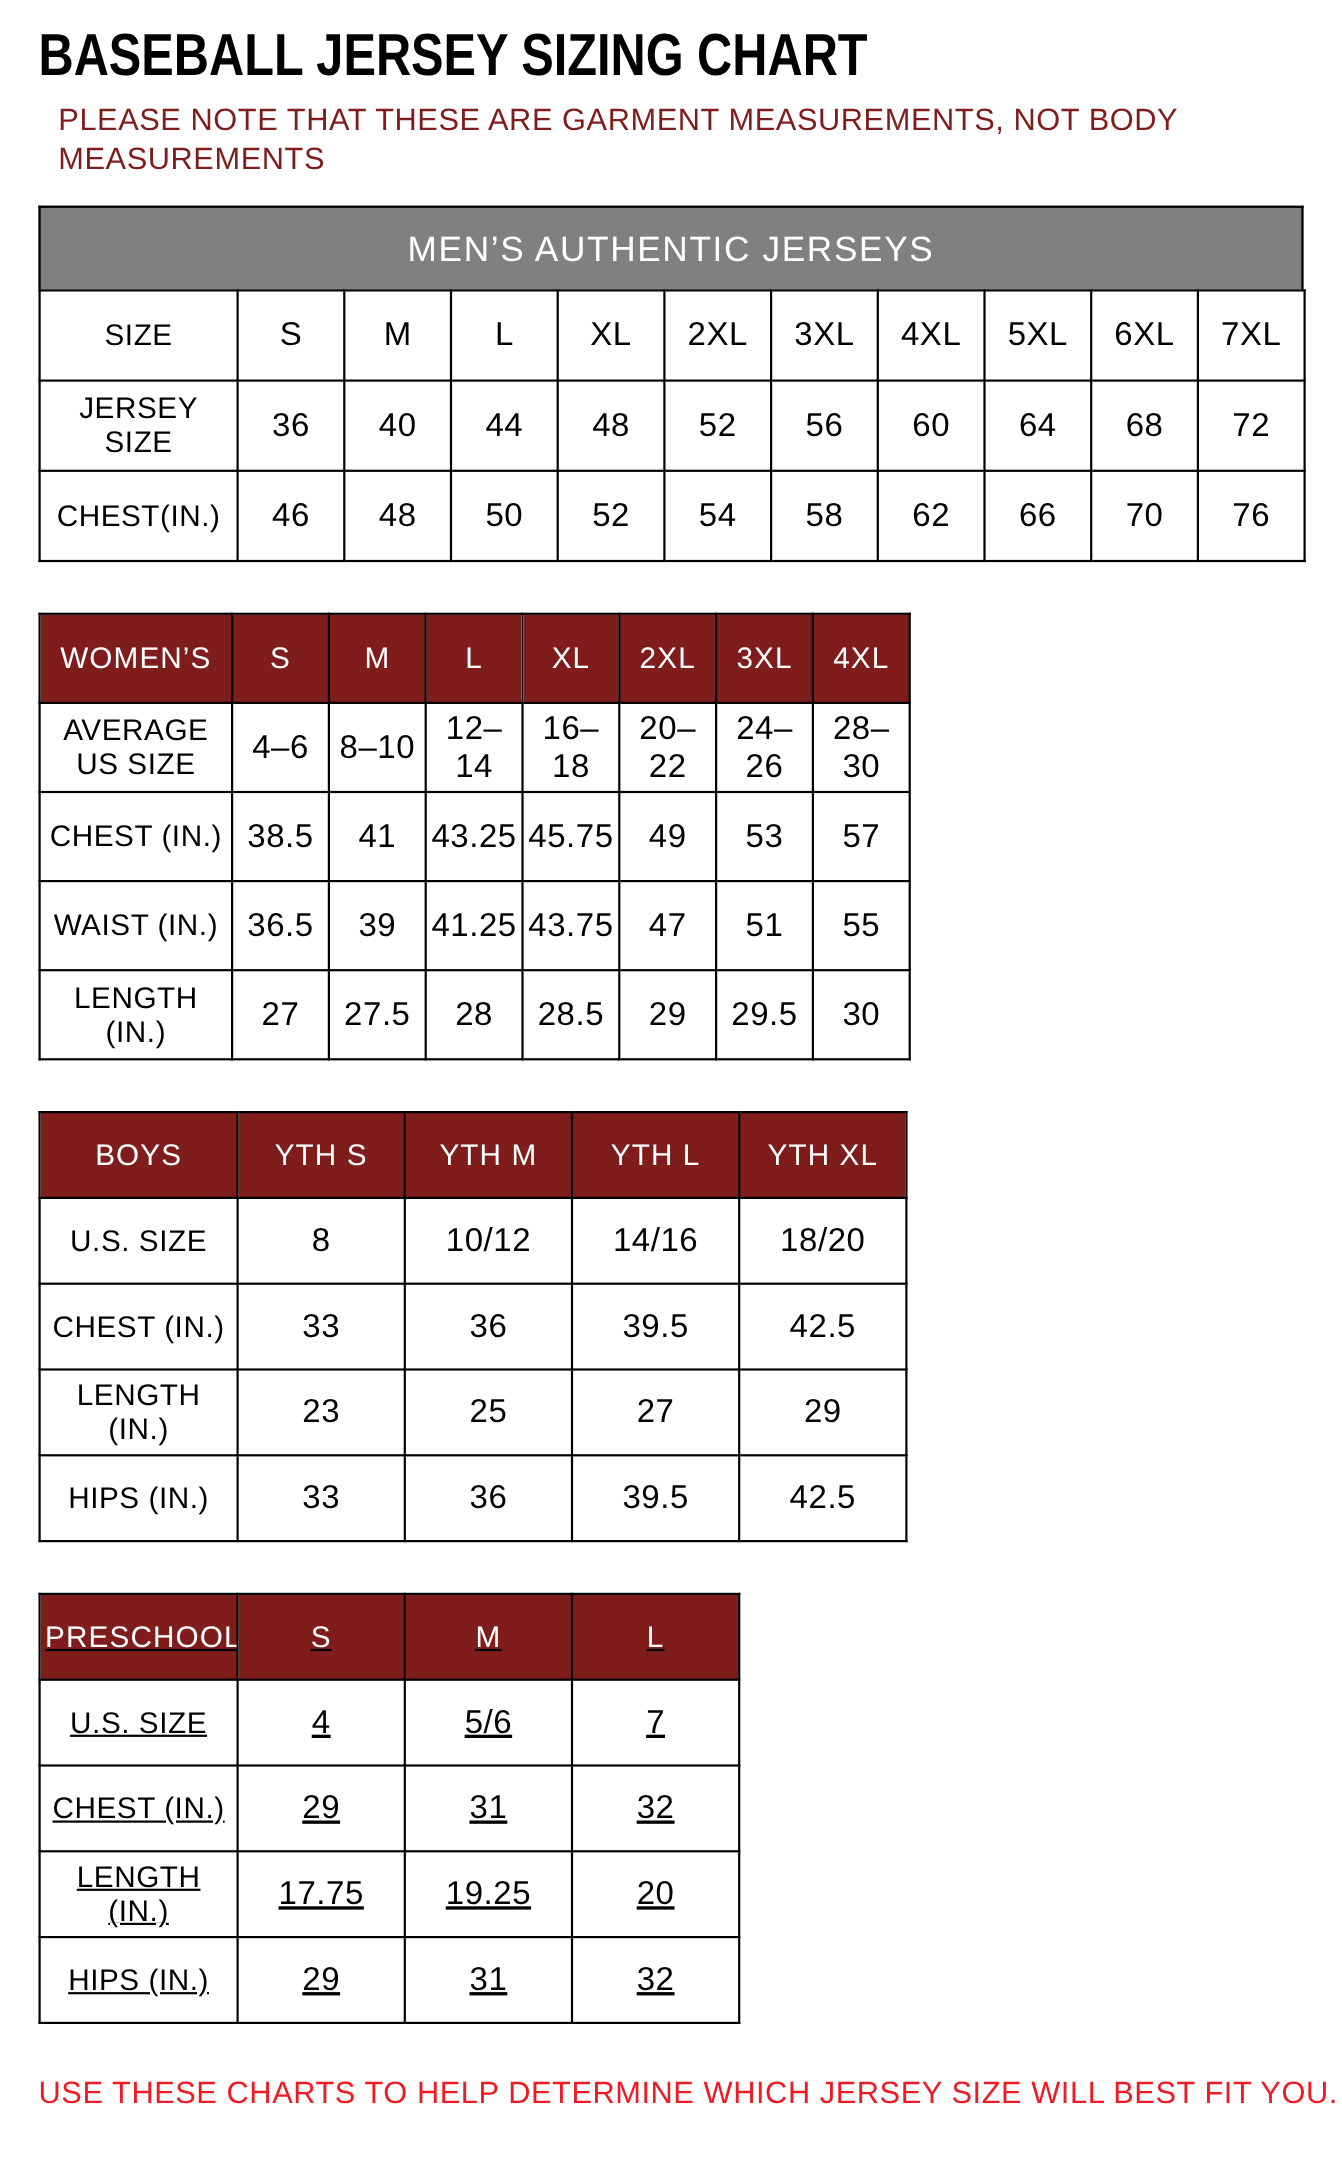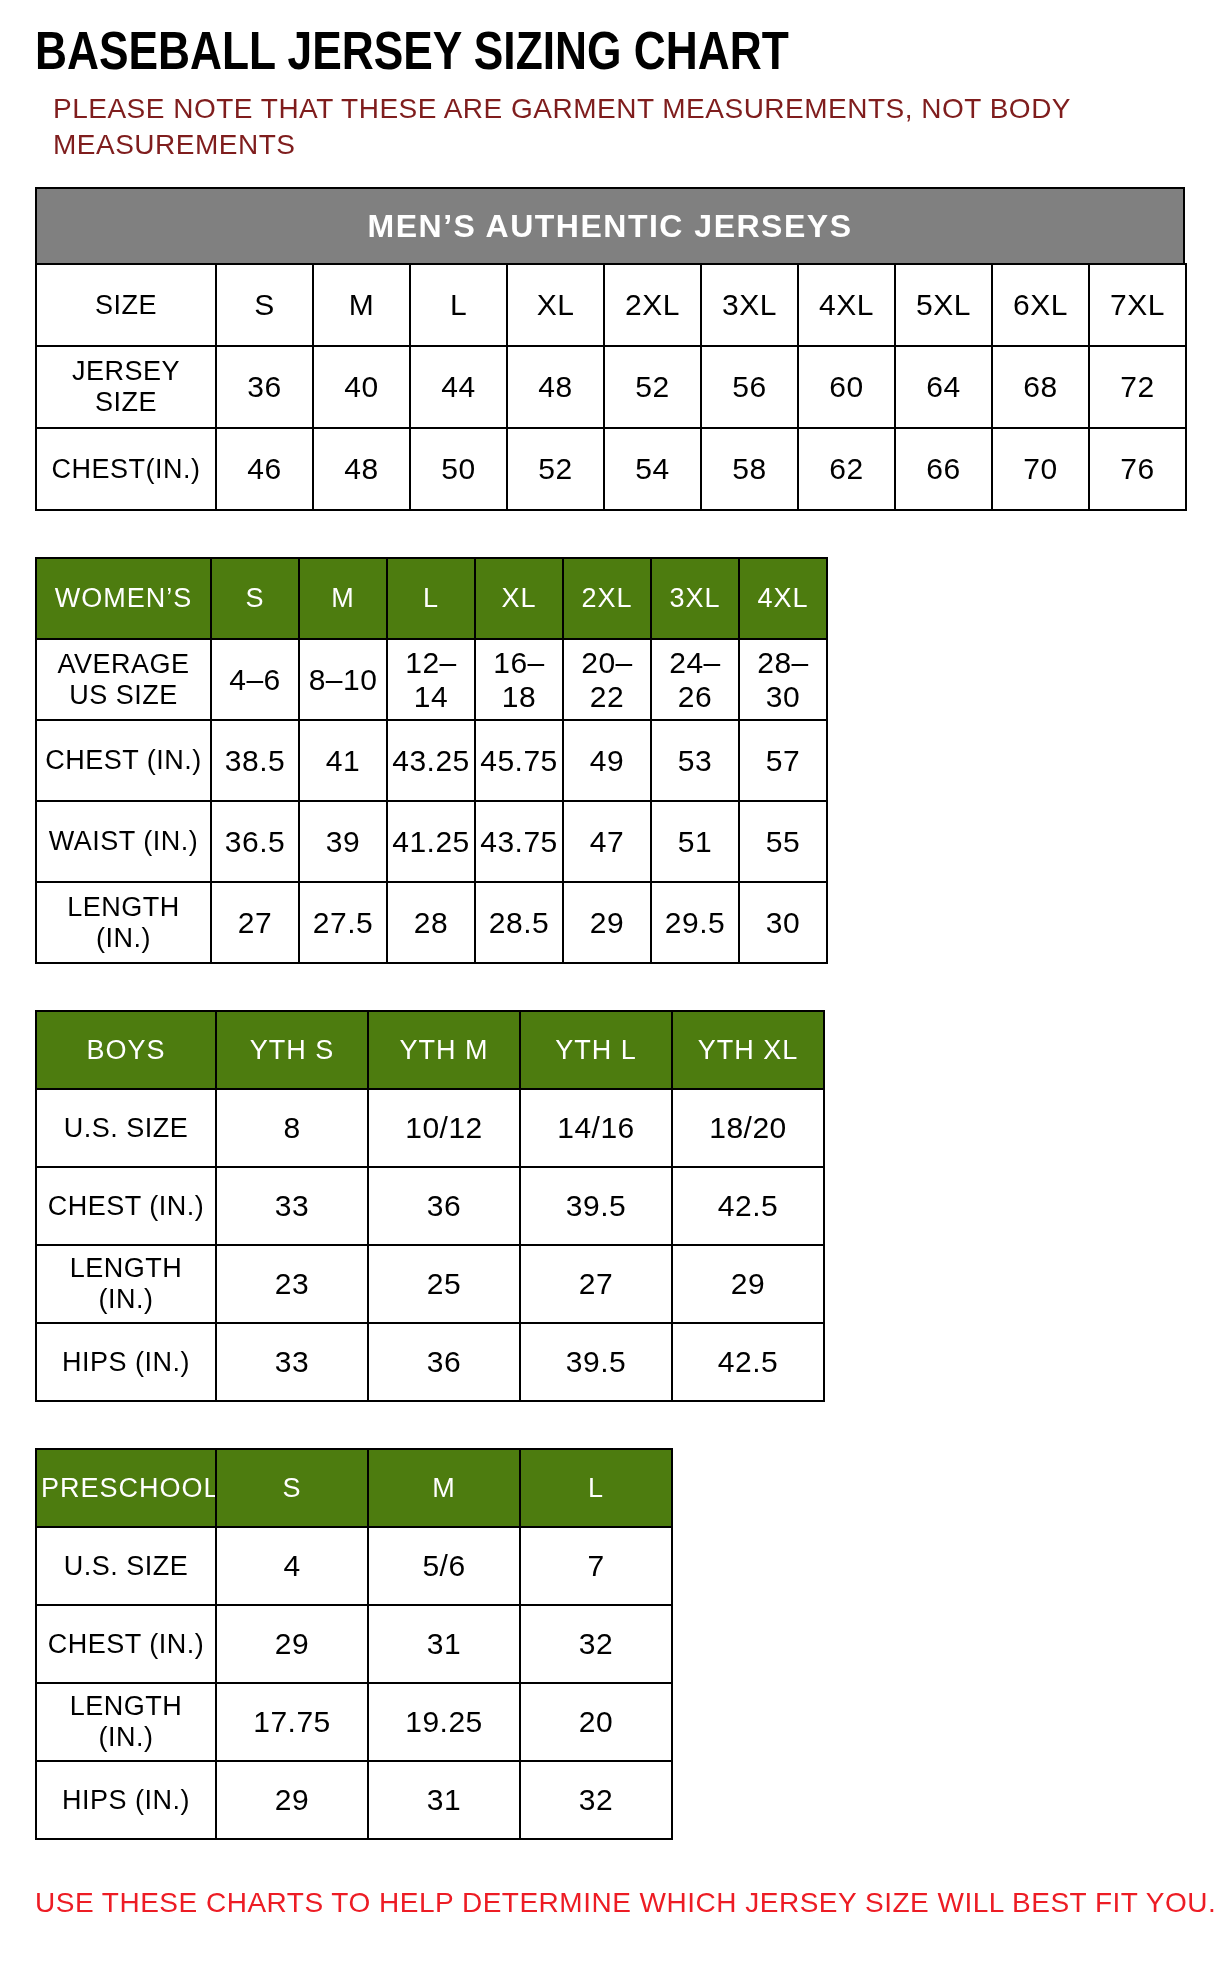--- a/index.html
+++ b/index.html
@@ -45,54 +45,53 @@
     height: 76px;
     background: #808080;
     border: 2px solid #000000;
     border-bottom: none;
     color: #ffffff;
     font-size: 32px;
     letter-spacing: 1.5px;
     display: flex;
     align-items: center;
     justify-content: center;
-    font-weight: bold;
   }
   table.size-table {
     border-collapse: collapse;
     table-layout: fixed;
   }
   table.size-table td {
     border: 2px solid #000000;
     text-align: center;
     vertical-align: middle;
     padding: 0 4px;
     font-size: 30px;
     letter-spacing: 0.5px;
     overflow: hidden;
   }
   table.size-table td.row-label {
     font-size: 27px;
     white-space: pre-line;
     line-height: 1.15;
   }
   table.size-table tr.gray-header td {
-    background: #4d7c0f;
+    background: #7f1d1d;
     color: #ffffff;
     font-size: 27px;
     letter-spacing: 1px;
   }
   .mens table.size-table { width: 1150px; }
   .mens tr { height: 82px; }
   .womens table.size-table { width: 791px; }
   .womens tr { height: 81px; }
   .boys table.size-table { width: 788px; margin-top: 15px; }
   .boys tr { height: 78px; }
   .preschool table.size-table { width: 636px; }
-  .preschool tr { height: 78px; }
+  .preschool tr { height: 78px; text-decoration: underline; }
   .footer {
     margin: 0;
     font-size: 28px;
     line-height: 1.2;
     color: #ed1c24;
     letter-spacing: 0.5px;
     white-space: nowrap;
   }
 </style>
 </head>

